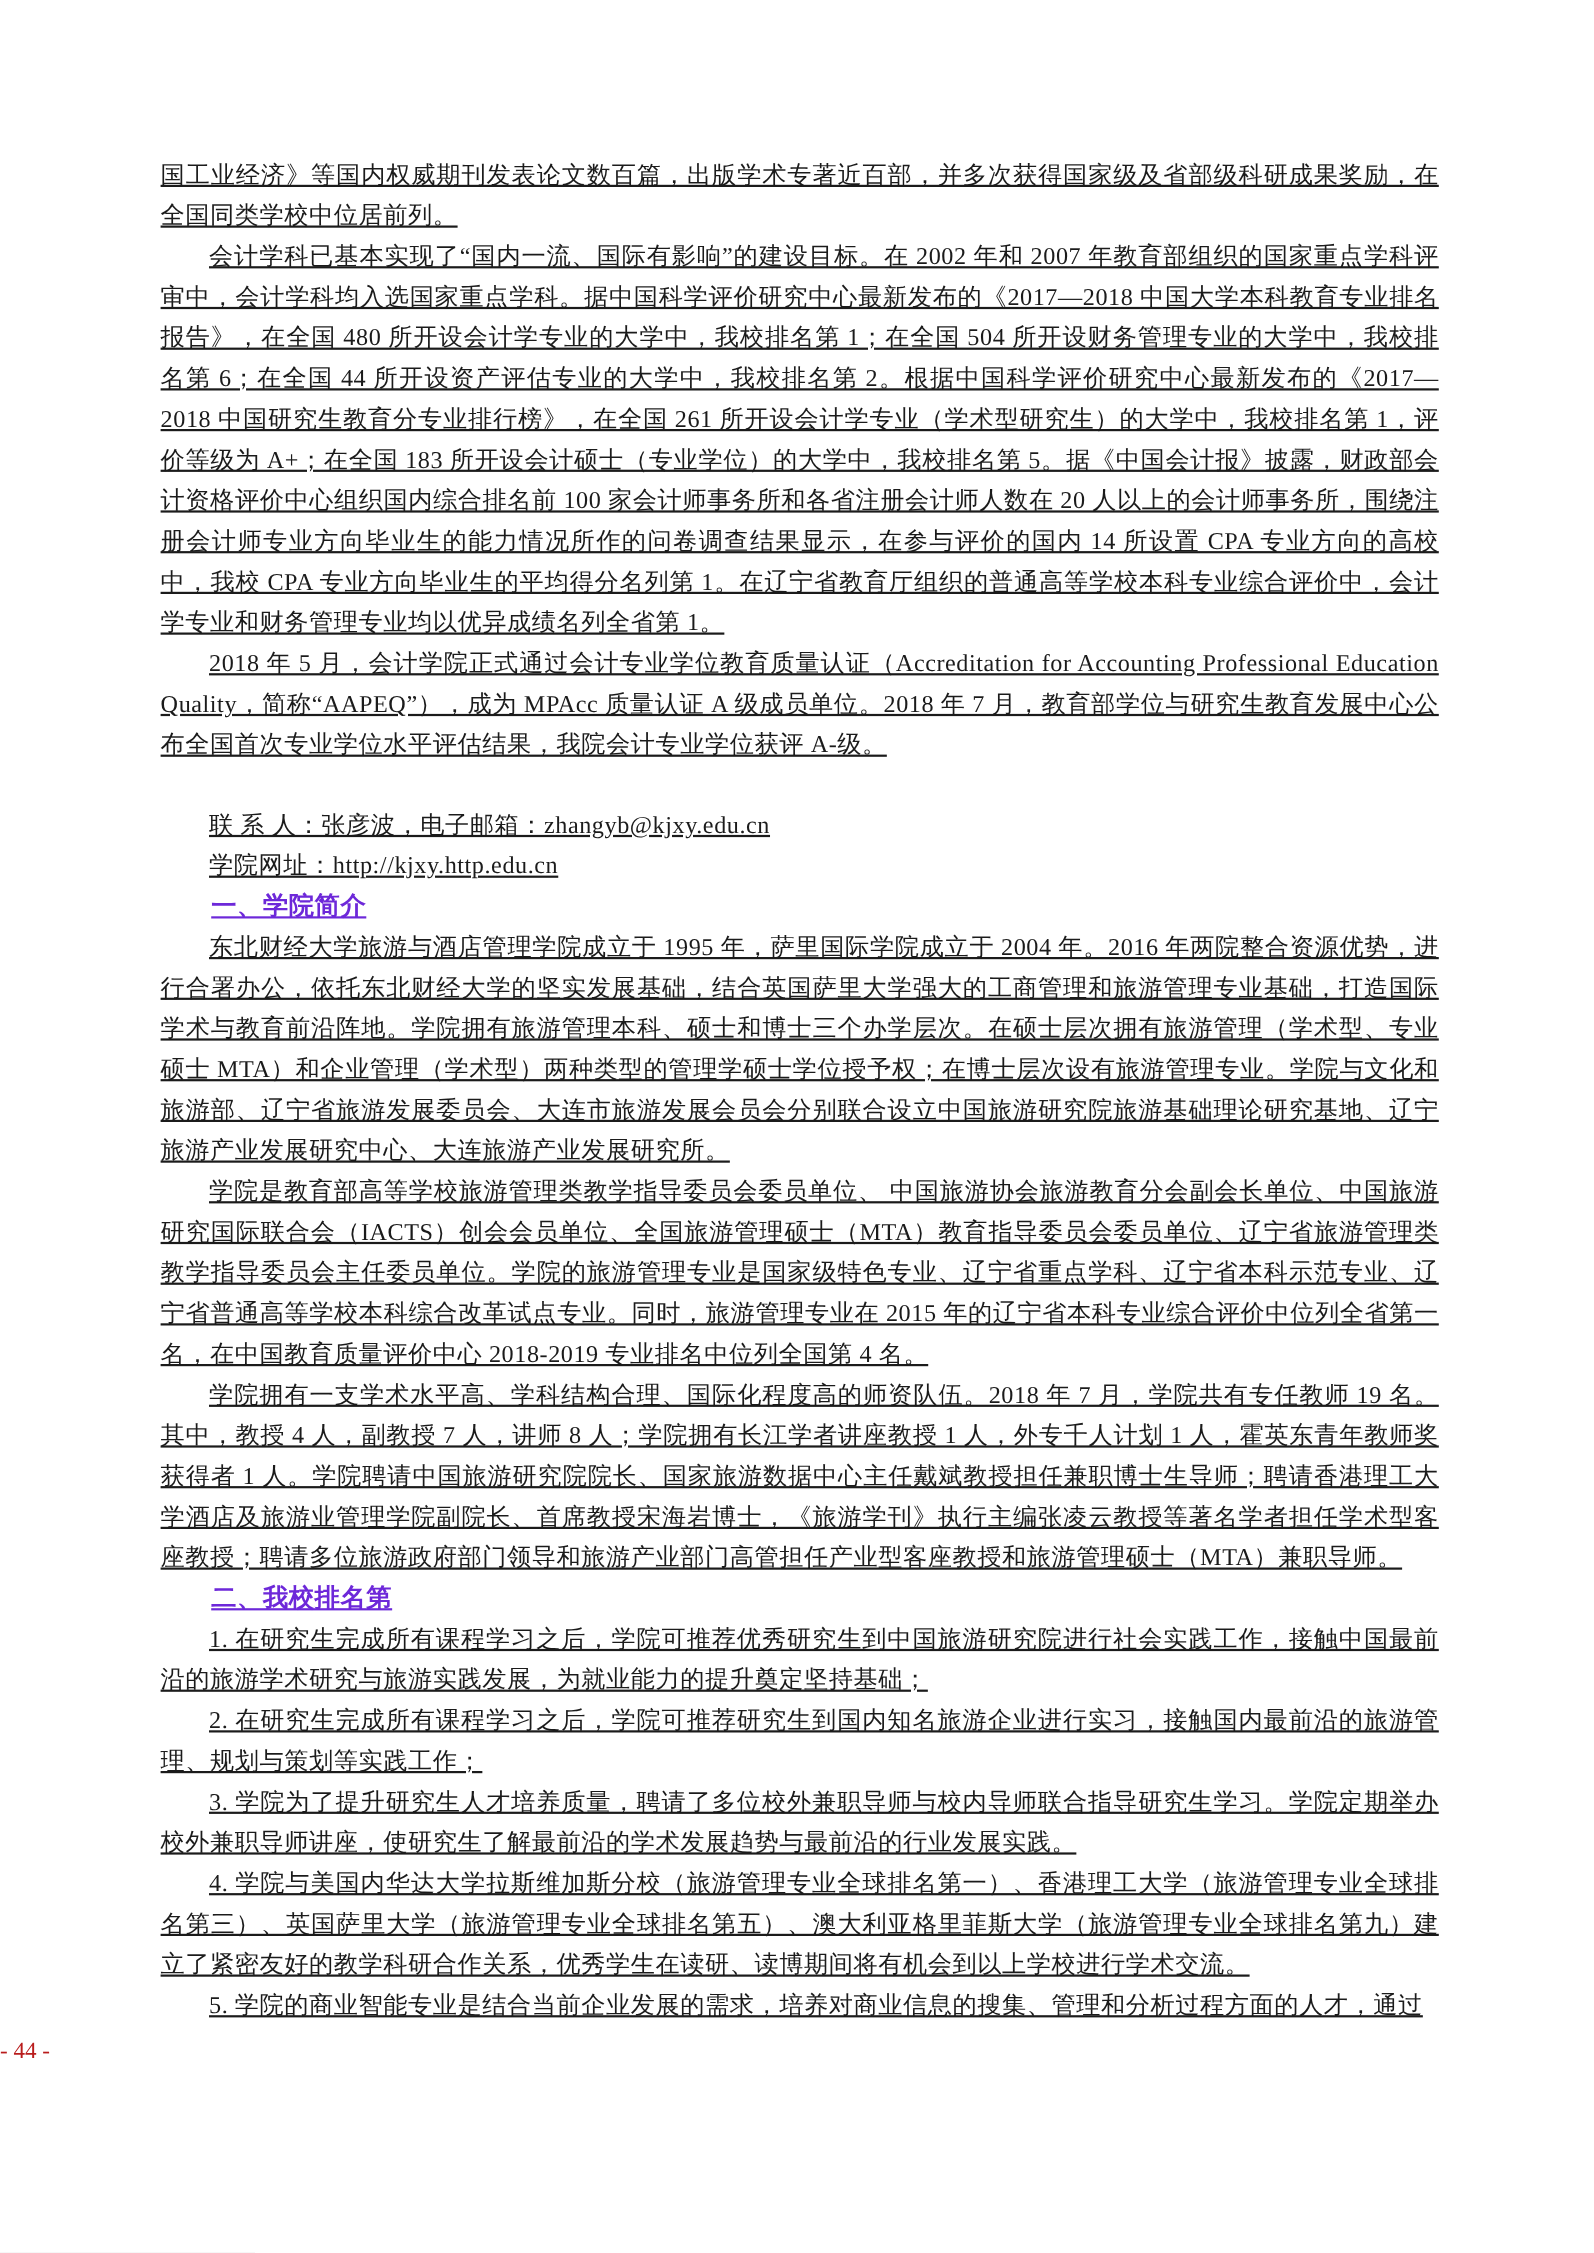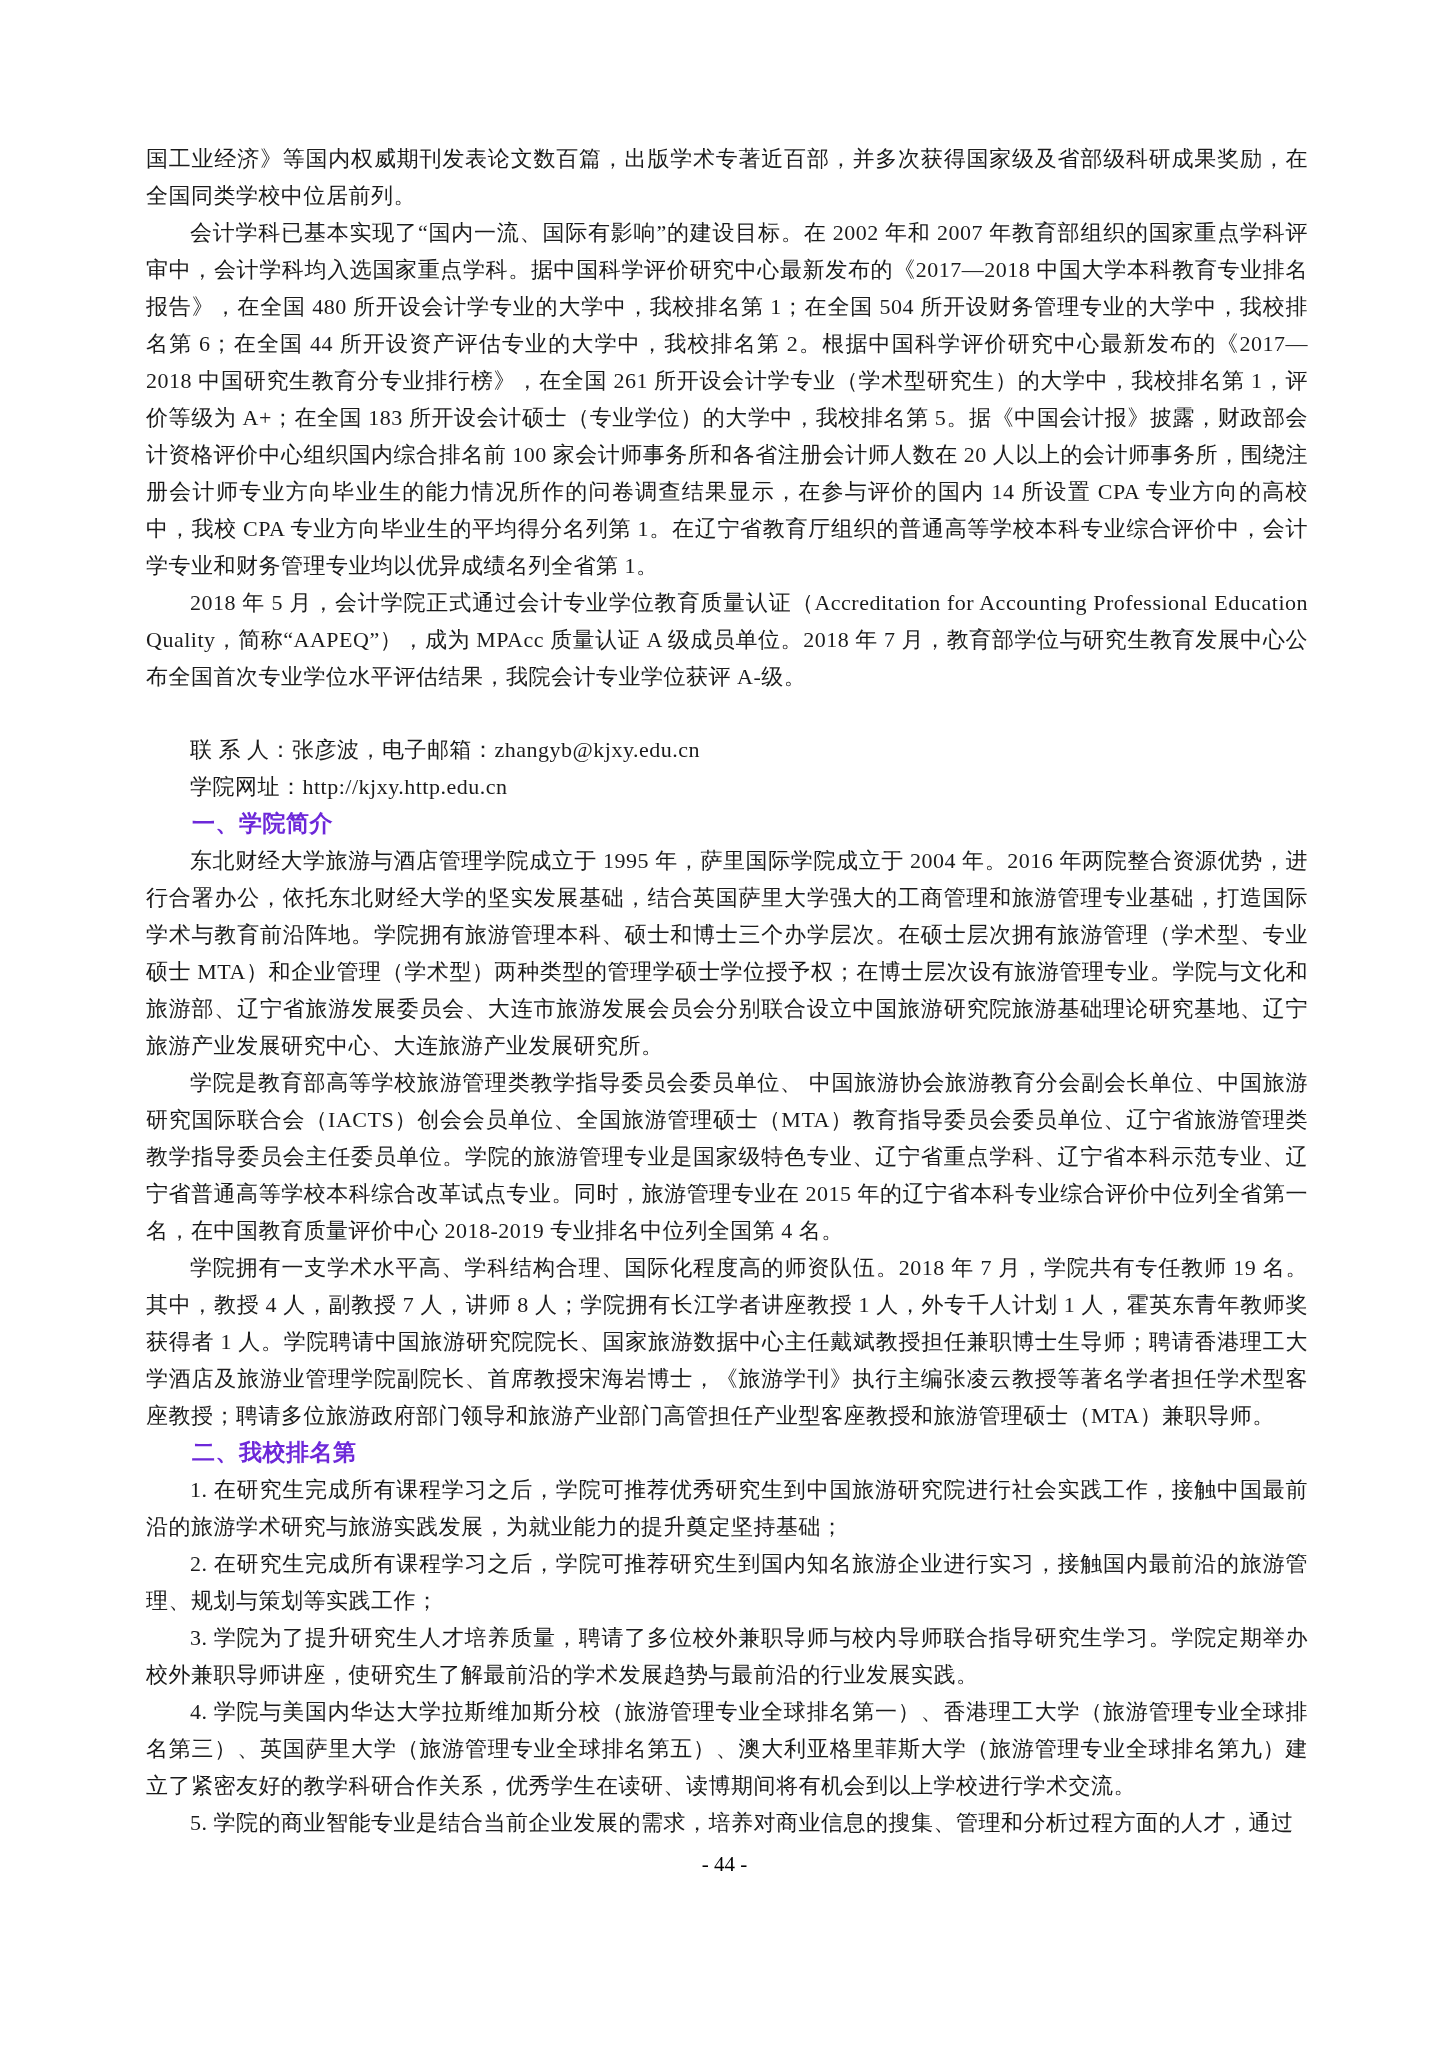--- a/index.html
+++ b/index.html
@@ -23,20 +23,21 @@
     top: 140px;
     width: 1162px;
     font-size: 22px;
     line-height: 37px;
     text-align: justify;
     letter-spacing: 0.5px;
   }
   .content p {
     margin: 0;
     text-indent: 2em;
+    text-decoration: underline;
   }
   .content p.no-indent {
     text-indent: 0;
   }
   .contact-block {
     margin-top: 36px;
   }
   .contact-block p {
     text-align: left;
     text-indent: 2em;
@@ -59,23 +60,23 @@
     font-size: 23px;
     line-height: 37px;
     text-align: left;
     color: #6d28d9;
   }
   .footer {
     position: absolute;
     top: 1852px;
     left: 0;
     width: 100%;
-    text-align: center;
+    text-align: left;
     font-size: 21px;
-    color: #000000;
+    color: #b91c1c;
   }
 </style>
 </head>
 <body>
 
 <div class="page">
   <div class="content">
 
     <p class="no-indent">国工业经济》等国内权威期刊发表论文数百篇，出版学术专著近百部，并多次获得国家级及省部级科研成果奖励，在全国同类学校中位居前列。</p>
     <p>会计学科已基本实现了“国内一流、国际有影响”的建设目标。在 2002 年和 2007 年教育部组织的国家重点学科评审中，会计学科均入选国家重点学科。据中国科学评价研究中心最新发布的《2017—2018 中国大学本科教育专业排名报告》，在全国 480 所开设会计学专业的大学中，我校排名第 1；在全国 504 所开设财务管理专业的大学中，我校排名第 6；在全国 44 所开设资产评估专业的大学中，我校排名第 2。根据中国科学评价研究中心最新发布的《2017—2018 中国研究生教育分专业排行榜》，在全国 261 所开设会计学专业（学术型研究生）的大学中，我校排名第 1，评价等级为 A+；在全国 183 所开设会计硕士（专业学位）的大学中，我校排名第 5。据《中国会计报》披露，财政部会计资格评价中心组织国内综合排名前 100 家会计师事务所和各省注册会计师人数在 20 人以上的会计师事务所，围绕注册会计师专业方向毕业生的能力情况所作的问卷调查结果显示，在参与评价的国内 14 所设置 CPA 专业方向的高校中，我校 CPA 专业方向毕业生的平均得分名列第 1。在辽宁省教育厅组织的普通高等学校本科专业综合评价中，会计学专业和财务管理专业均以优异成绩名列全省第 1。</p>

